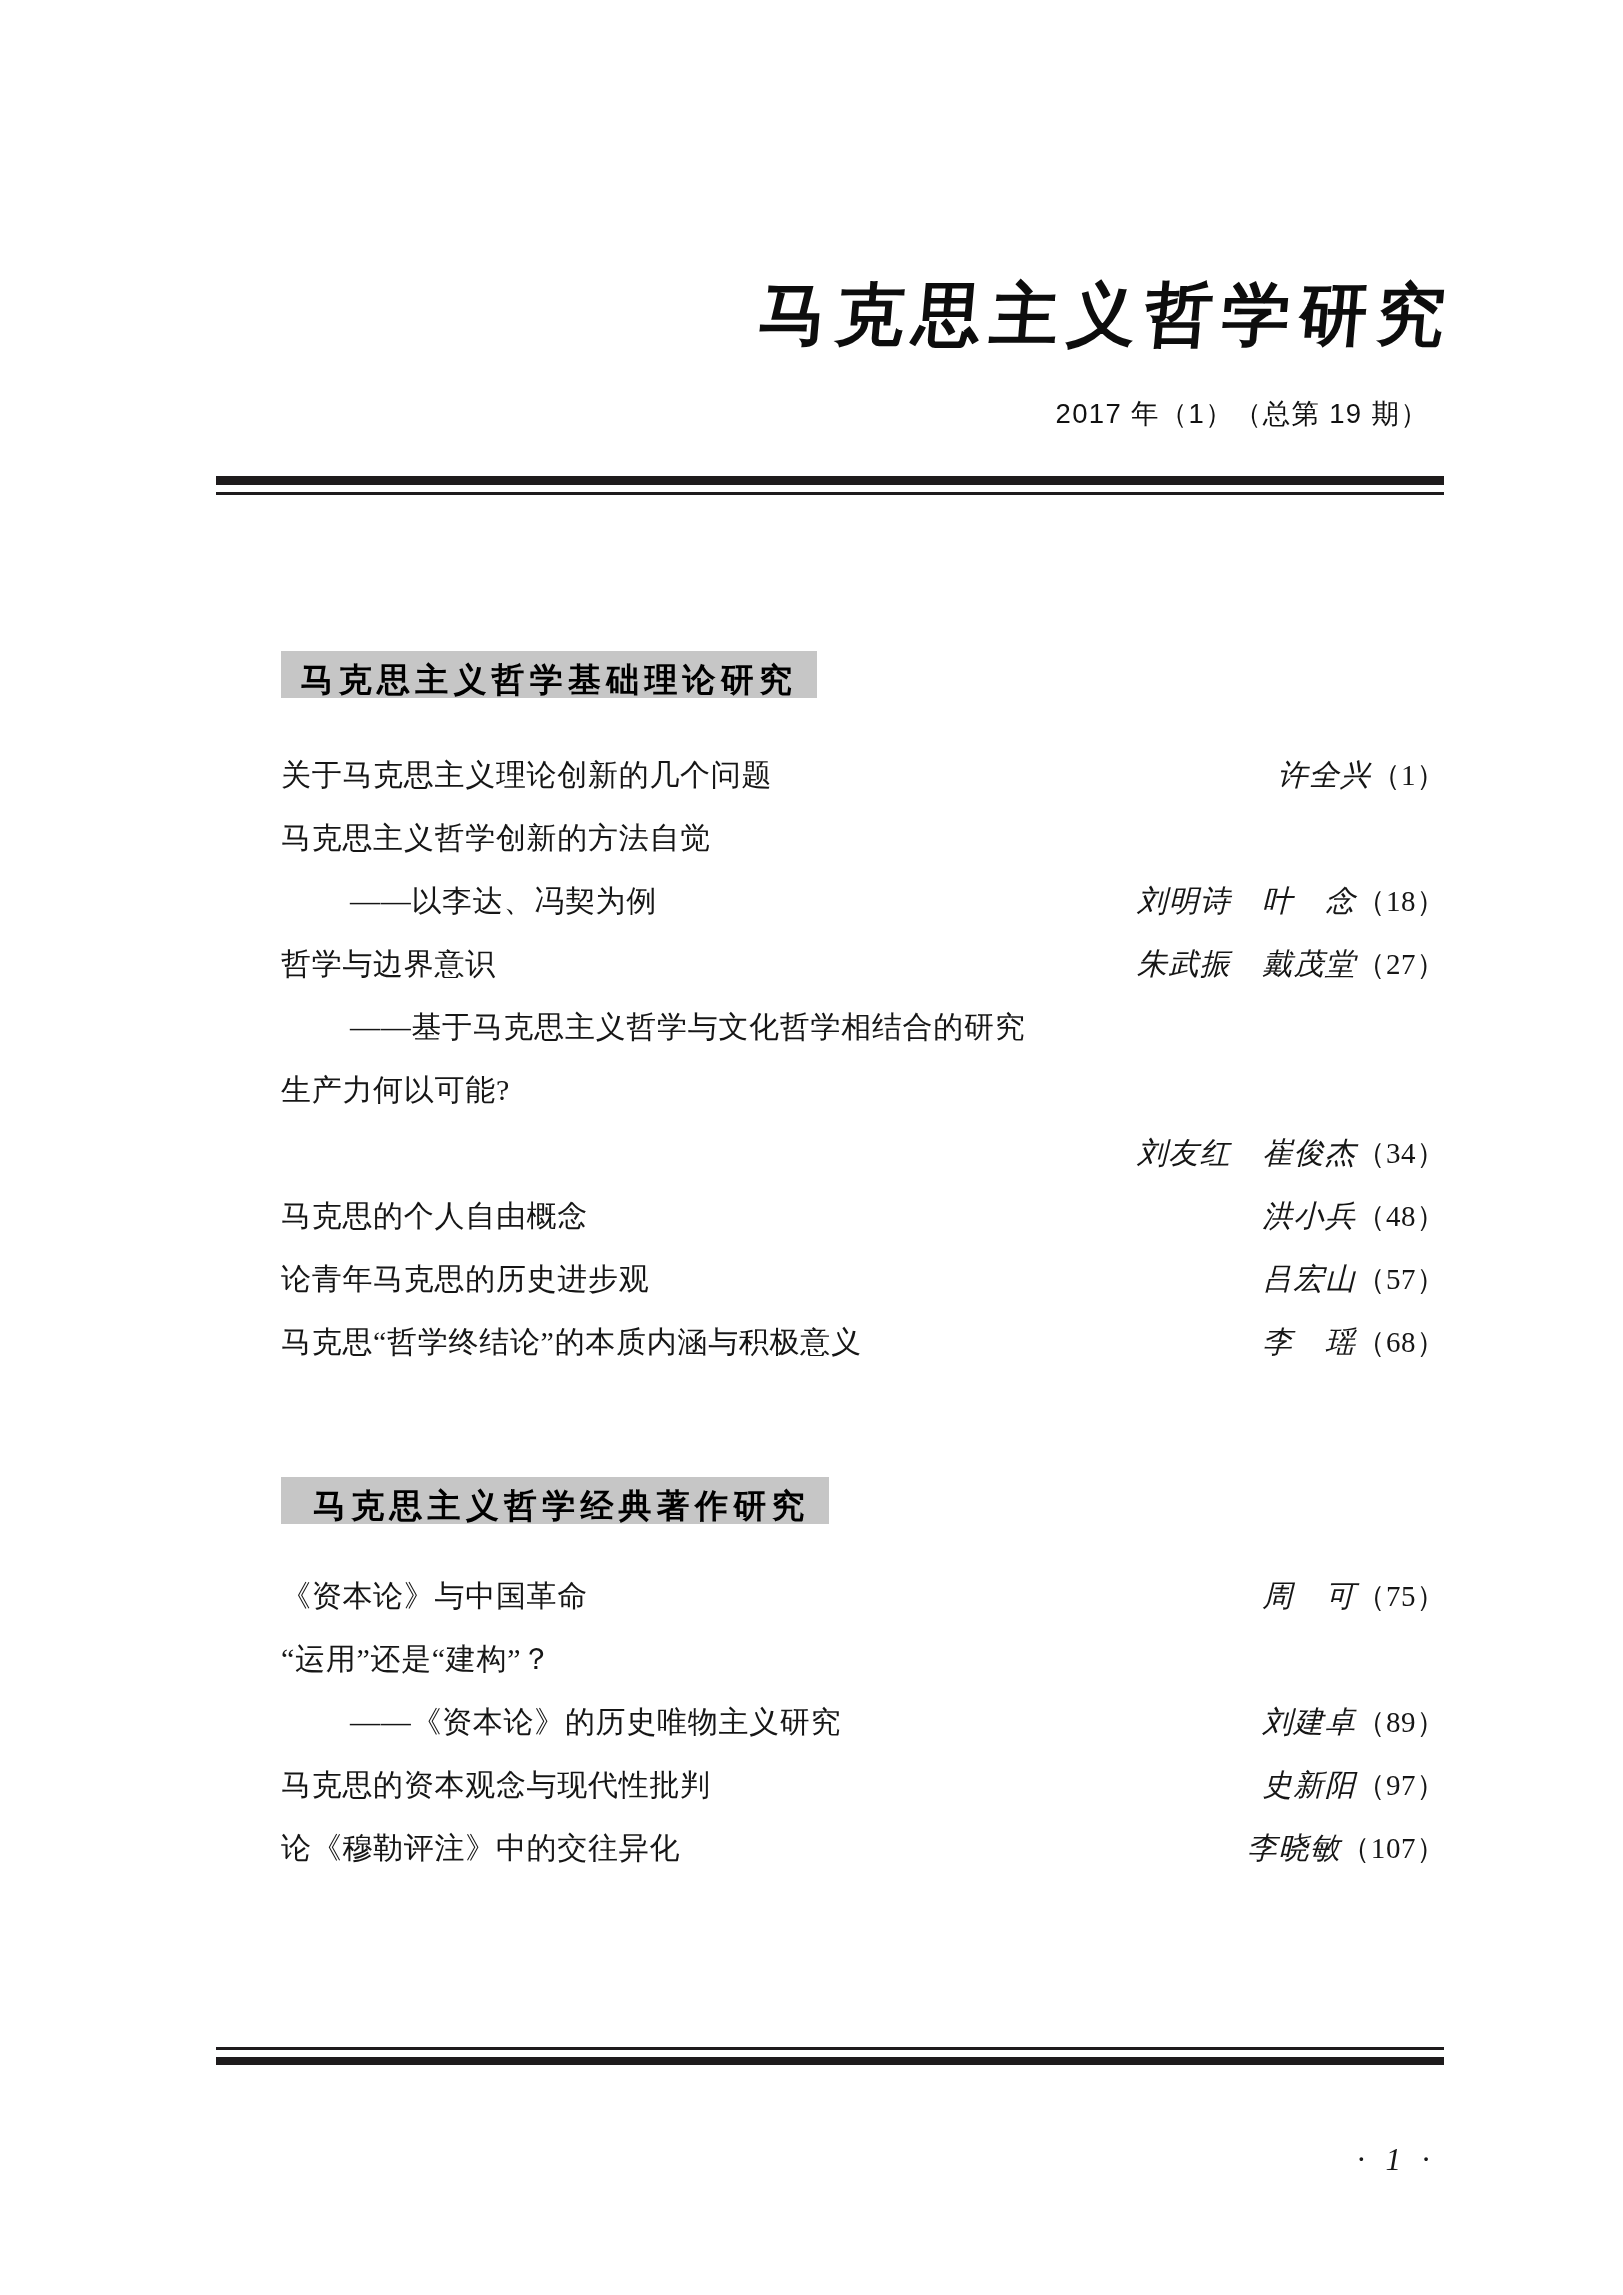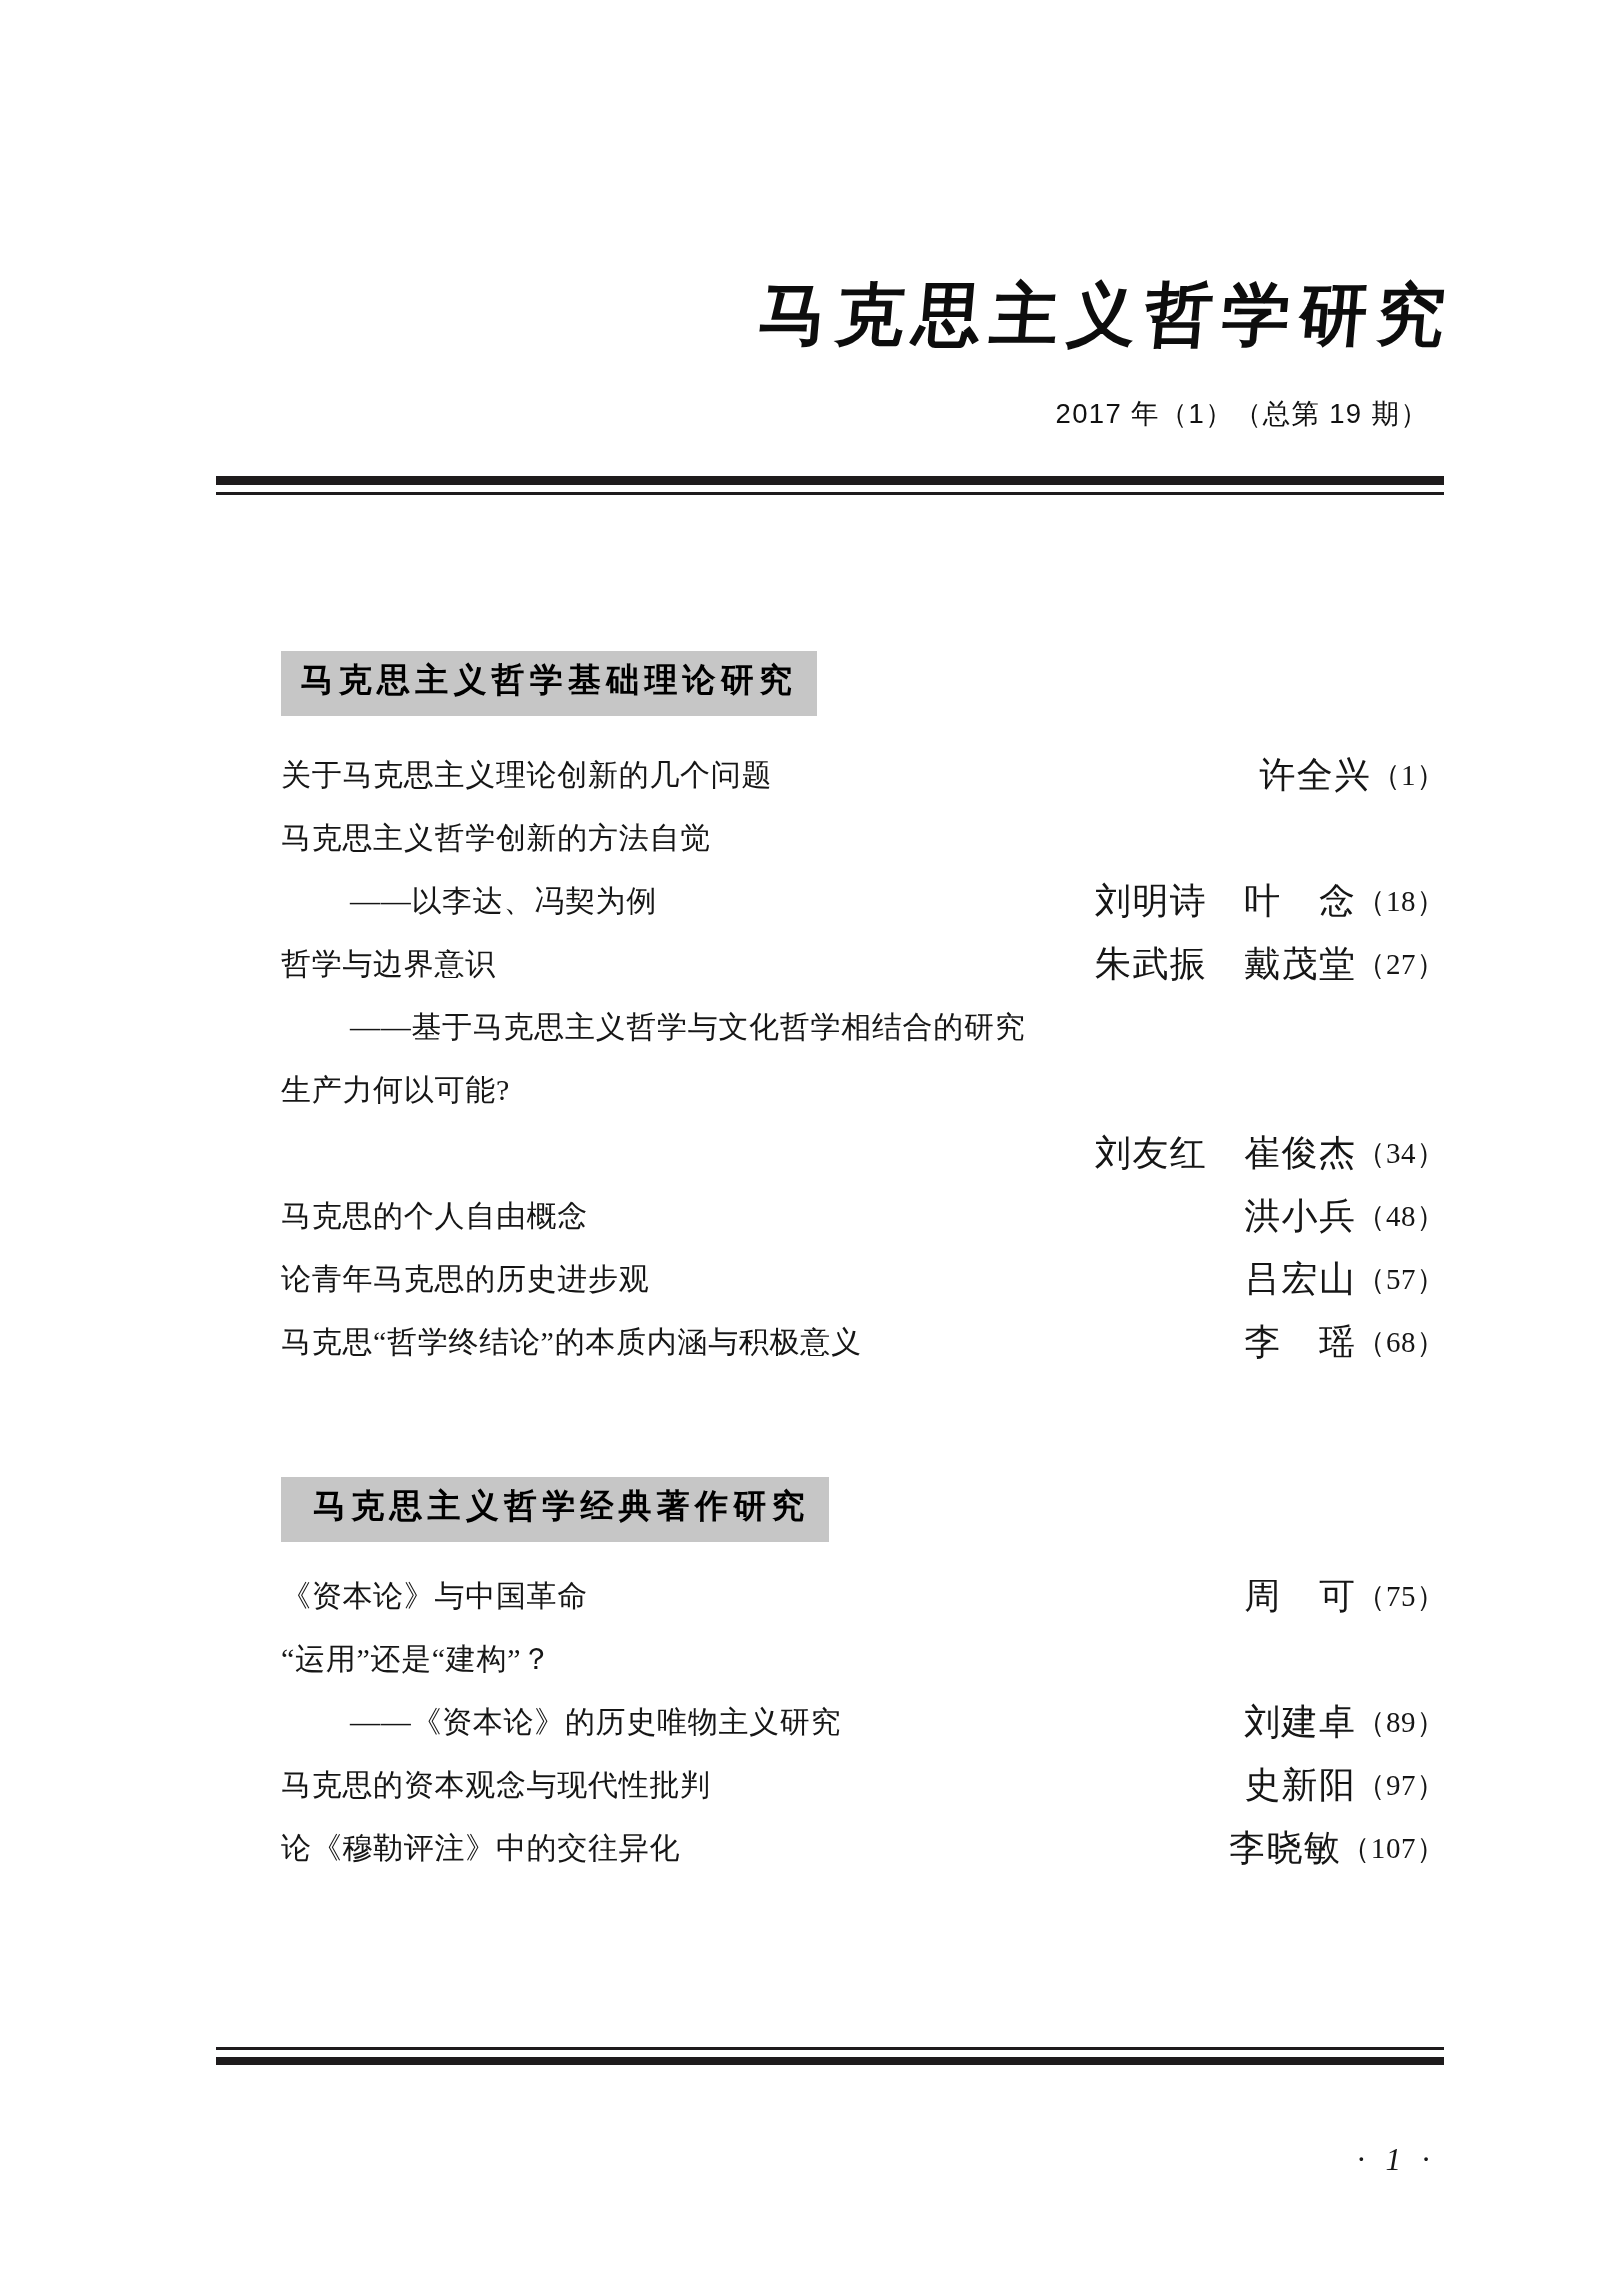--- a/index.html
+++ b/index.html
@@ -51,21 +51,21 @@
   .rule-bottom-thick{top:2057px;height:7.9px;}
   
   .content{
     position:absolute;
     left:281px;
     right:177px;
   }
   .section-bar{
     position:absolute;
     left:0;
-    height:65px;
+    height:47px;
     line-height:58px;
     background:var(--bar-bg);
     font-family:var(--sans);
     font-weight:700;
     font-size:33px;
     letter-spacing:5.2px;
     padding:0 19.6px;
     color:#000;
     white-space:nowrap;
     display:inline-block;
@@ -85,21 +85,22 @@
     gap:20px;
   }
   .toc-row .title{
     font-family:var(--serif);
     letter-spacing:0.7px;
   }
   .toc-row.indent .title{padding-left:69px;}
   .byline{display:inline-flex;align-items:center;}
   .authors{
     font-family:var(--serif);
-    font-size:36px;
+    font-style:italic;
+    font-size:30px;
     letter-spacing:1.3px;
   }
   .pageno{
     font-family:var(--serif);
     font-size:29px;
     letter-spacing:0.7px;
   }
   
   .page-number{
     position:absolute;

